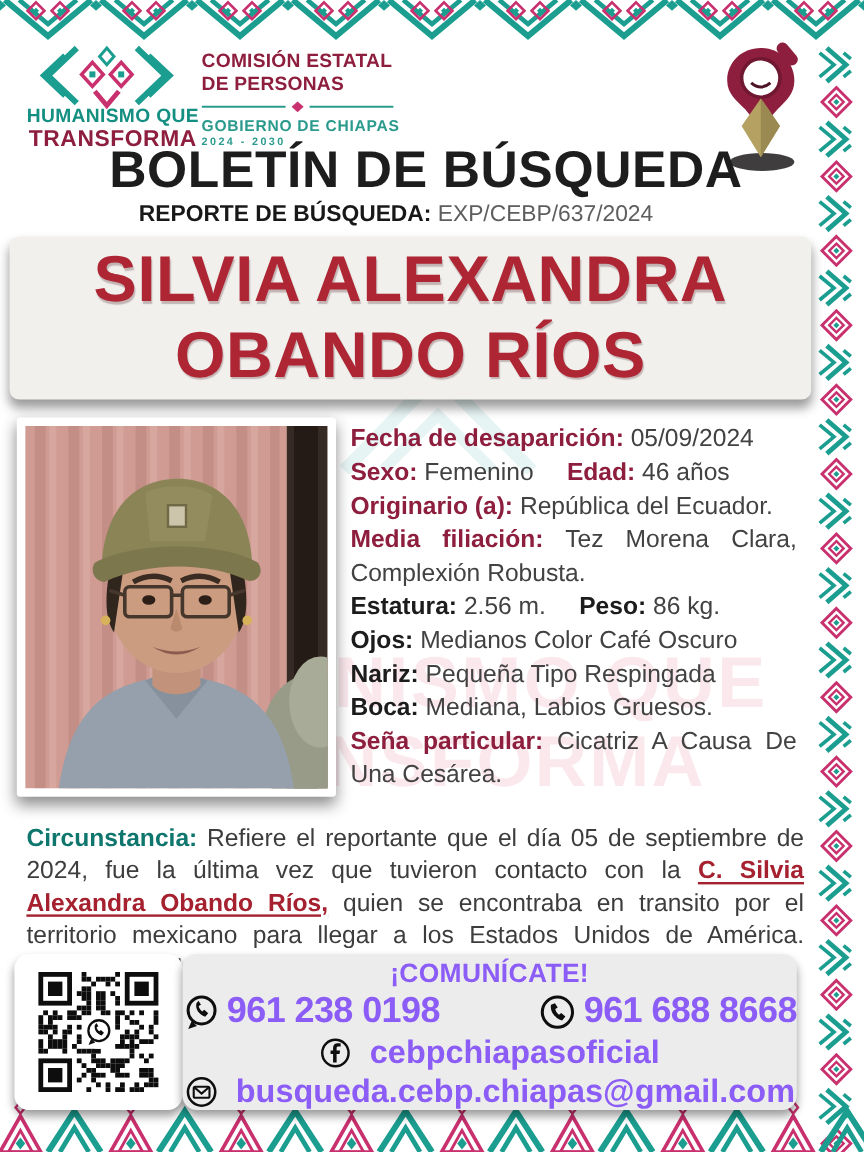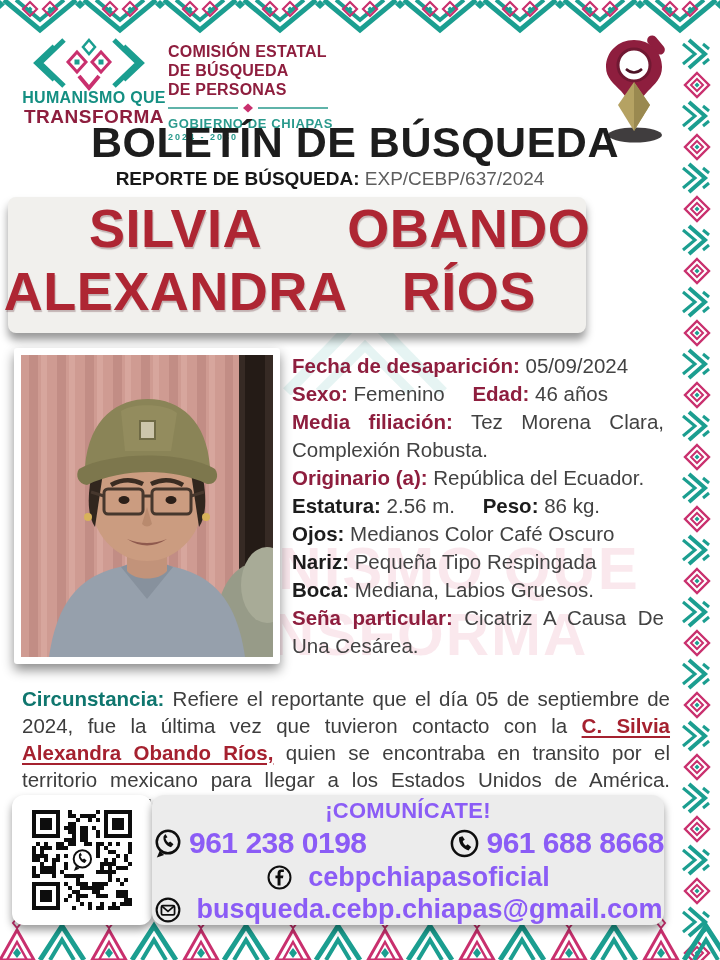--- a/index.html
+++ b/index.html
@@ -24,23 +24,23 @@
   .agency .a-period{color:#2a9a8d;font-weight:700;font-size:9px;letter-spacing:2px;margin-top:1px;}
   .pin{position:absolute;left:598px;top:28px;z-index:2;}
 
   .title{position:absolute;left:45px;top:118px;width:620px;text-align:center;
          font-size:43px;font-weight:800;color:#1d1d1d;letter-spacing:.5px;z-index:2;}
   .report{position:absolute;left:30px;top:168px;width:600px;text-align:center;font-size:19px;z-index:2;}
   .report .r-label{font-weight:800;color:#181818;}
   .report .r-value{font-weight:400;color:#5e5e5e;}
 
   
-  .name-banner{position:absolute;left:8px;top:197px;width:578px;height:136px;background:#f1f0ed;
+  .name-banner{position:absolute;left:8px;top:197px;width:668px;height:136px;background:#f1f0ed;
                border-radius:8px;box-shadow:0 7px 9px rgba(0,0,0,.4);z-index:2;
-               display:flex;flex-direction:row;justify-content:center;text-align:center;}
+               display:flex;flex-direction:column;justify-content:center;text-align:center;}
   .name-banner .n-line{font-size:54px;line-height:63px;font-weight:800;color:#ae2633;
                letter-spacing:.5px;text-shadow:1px 2px 1px rgba(60,0,10,.25);}
 
   
   .wm-emblem{position:absolute;left:275px;top:300px;opacity:.10;z-index:0;}
   .wm-text{position:absolute;left:80px;top:536px;width:570px;text-align:center;z-index:0;
            font-weight:800;font-size:60px;line-height:66px;letter-spacing:2px;color:rgba(222,93,131,.14);}
 
   
   .photo-frame{position:absolute;left:14px;top:348px;width:252px;height:302px;background:#fff;
@@ -203,21 +203,20 @@
     <rect x="74.5" y="23.5" width="5" height="5" fill="#1b9e90"></rect>
     <polyline points="55,40 65,52 75,40" fill="none" stroke="#c9306e" stroke-width="4"></polyline>
   </svg>
   <div class="logo-text">
     <div class="l1">HUMANISMO QUE</div>
     <div class="l2">TRANSFORMA</div>
   </div>
 
   <div class="agency">
     <div class="a-line">COMISIÓN ESTATAL</div>
-    <div class="a-line">DE BÚSQUEDA</div>
     <div class="a-line">DE PERSONAS</div>
     <svg class="a-div" width="160" height="10" viewBox="0 0 160 10">
       <line x1="0" y1="5" x2="70" y2="5" stroke="#2a9a8d" stroke-width="1.6"></line>
       <line x1="90" y1="5" x2="160" y2="5" stroke="#2a9a8d" stroke-width="1.6"></line>
       <polygon points="80,0.5 85,5 80,9.5 75,5" fill="#c9306e"></polygon>
     </svg>
     <div class="a-gov">GOBIERNO DE CHIAPAS</div>
     <div class="a-period">2024 - 2030</div>
   </div>
 
@@ -301,26 +300,26 @@
       <span class="lab-m">Fecha de desaparición:</span>
       <span>05/09/2024</span>
     </p>
     <p>
       <span class="lab-m">Sexo:</span>
       <span class="gap-r">Femenino</span>
       <span class="lab-m">Edad:</span>
       <span>46 años</span>
     </p>
     <p>
+      <span class="lab-m">Originario (a):</span>
+      <span>República del Ecuador.</span>
+    </p>
+    <p>
       <span class="lab-m">Media filiación:</span>
       <span>Tez Morena Clara, Complexión Robusta.</span>
-    </p>
-    <p>
-      <span class="lab-m">Originario (a):</span>
-      <span>República del Ecuador.</span>
     </p>
     <p>
       <span class="lab-k">Estatura:</span>
       <span class="gap-r">2.56 m.</span>
       <span class="lab-k">Peso:</span>
       <span>86 kg.</span>
     </p>
     <p>
       <span class="lab-k">Ojos:</span>
       <span>Medianos Color Café Oscuro</span>

